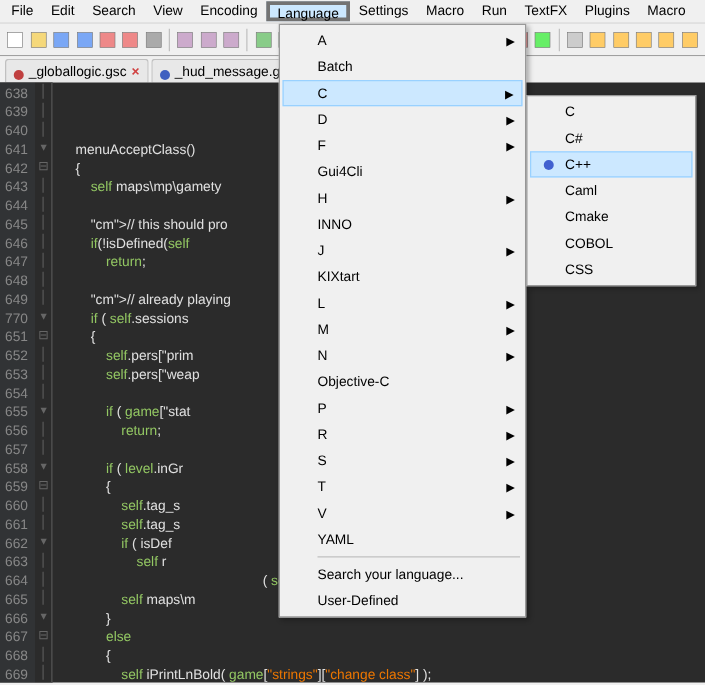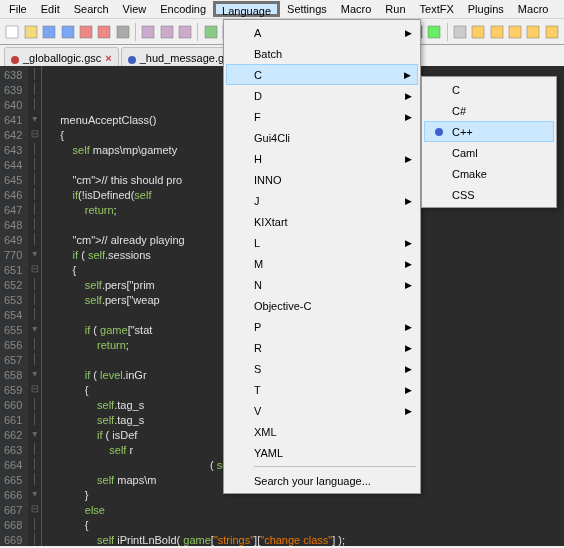--- a/index.html
+++ b/index.html
@@ -362,28 +362,28 @@
     </div>
     <div class="mrow">
       <span>T</span>
       <span class="arrow">▶</span>
     </div>
     <div class="mrow">
       <span>V</span>
       <span class="arrow">▶</span>
     </div>
     <div class="mrow">
-      <span>XML</span>
-    </div>
-    <div class="mrow">
       <span>YAML</span>
     </div>
     <div class="msep"></div>
     <div class="mrow">
       <span>Search your language...</span>
+    </div>
+    <div class="mrow">
+      <span>User-Defined</span>
     </div>
   </div>
 
 <div class="menu menu2" id="menu2">
     <div class="mrow">
       <span>C</span>
     </div>
     <div class="mrow">
       <span>C#</span>
     </div>
@@ -391,15 +391,18 @@
       <span class="micon" style="background:#4060d0"></span>
       <span>C++</span>
     </div>
     <div class="mrow">
       <span>Caml</span>
     </div>
     <div class="mrow">
       <span>Cmake</span>
     </div>
     <div class="mrow">
+      <span>COBOL</span>
+    </div>
+    <div class="mrow">
       <span>CSS</span>
     </div>
   </div>
 
 </body></html>

